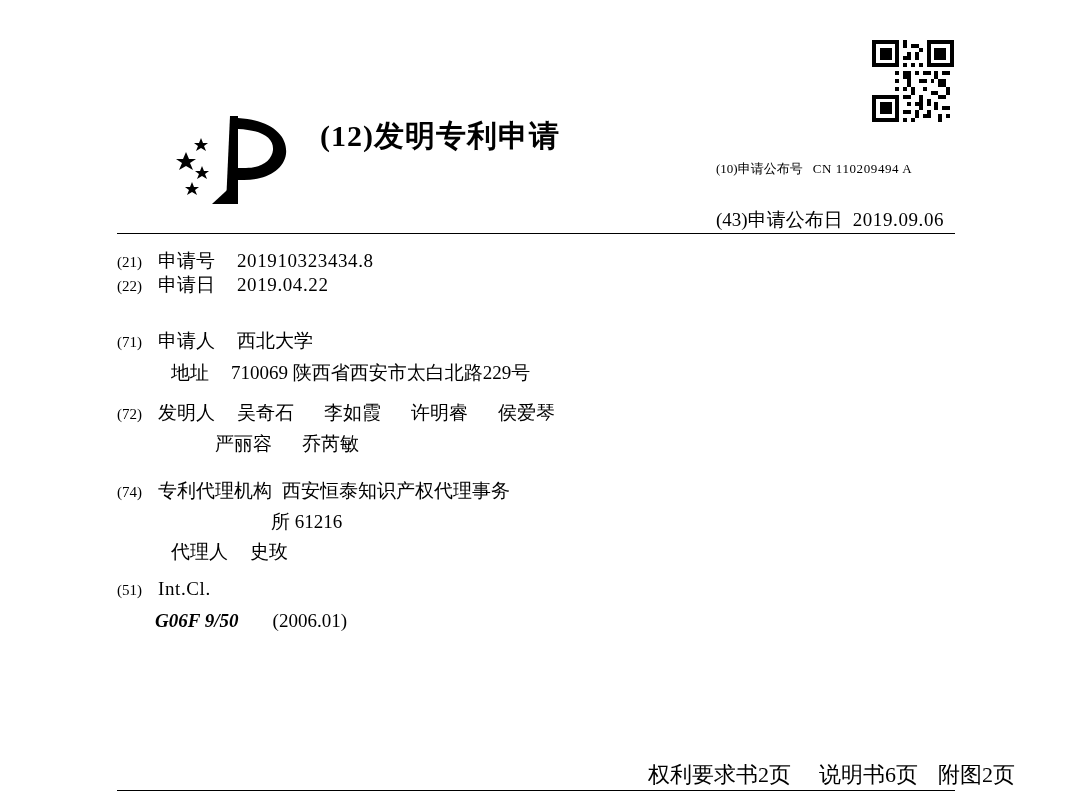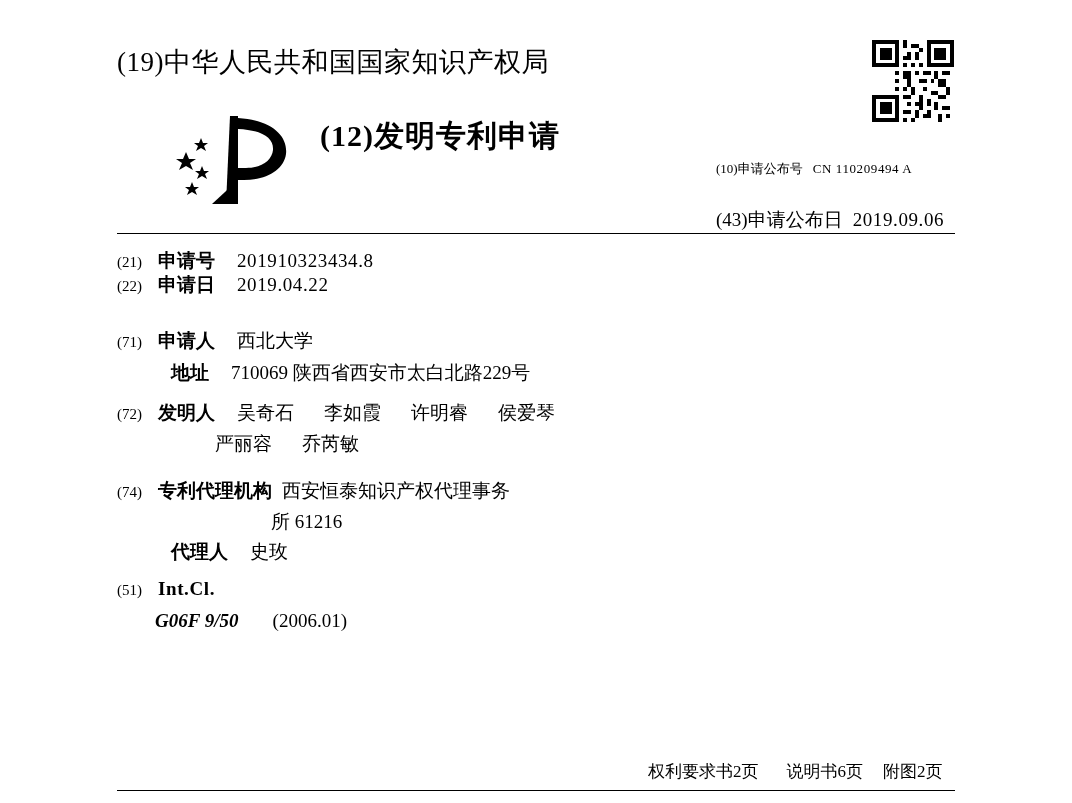--- a/index.html
+++ b/index.html
@@ -92,21 +92,21 @@
   .rule-top { top: 233px; }
   .rule-bottom { top: 790px; }
 
   
   .field {
     position: absolute;
     font-size: 19px;
     white-space: nowrap;
   }
   .f-code { font-size: 15px; }
-  .f-label { font-weight: bold; padding-left: 16px; }
+  .f-label { font-weight: normal; padding-left: 16px; }
   .f-val { font-weight: normal; }
 
   .fld-appno   { left: 117px; top: 248px; }
   .fld-appdate { left: 117px; top: 272px; }
   .fld-applicant { left: 117px; top: 328px; }
   .fld-address { left: 155px; top: 360px; }
   .fld-inventor { left: 117px; top: 400px; }
   .fld-inventor2 { left: 215px; top: 431px; }
   .fld-agency { left: 117px; top: 478px; }
   .fld-agency2 { left: 271px; top: 509px; }
@@ -117,35 +117,32 @@
 
   .gap-sm { display: inline-block; width: 10px; }
   .gap-md { display: inline-block; width: 22px; }
   .gap-lg { display: inline-block; width: 30px; }
 
   
   .footer {
     position: absolute;
     left: 648px;
     top: 760px;
-    font-size: 17px;
+    font-size: 22px;
     white-space: nowrap;
   }
   .footer .seg { display: inline-block; }
   .footer .sep-wide { display: inline-block; width: 28px; }
   .footer .sep-narrow { display: inline-block; width: 20px; }
 </style>
 </head>
 <body>
 
 <div class="page">
 
-  <div class="office-line">
-    <span class="num">(19)</span><span>中华人民共和国国家知识产权局</span>
-  </div>
 
   <div class="emblem">
     <svg width="140" height="100" viewBox="0 0 140 100" xmlns="http://www.w3.org/2000/svg">
 
       <path d="M62 6 L70 6 L70 94 L58 94 Z" fill="#000"></path>
       <path d="M70 8 C104 10 120 26 118 44 C116 60 98 70 76 70 L70 70 L70 58 L78 58 C94 58 104 50 105 40 C106 28 94 20 70 19 Z" fill="#000"></path>
       <path d="M58 94 L70 94 L70 70 L44 94 Z" fill="#000"></path>
 
       <g fill="#000">
         <polygon points="18,42 21,49 28,49 22,53 25,60 18,56 11,60 14,53 8,49 15,49"></polygon>

